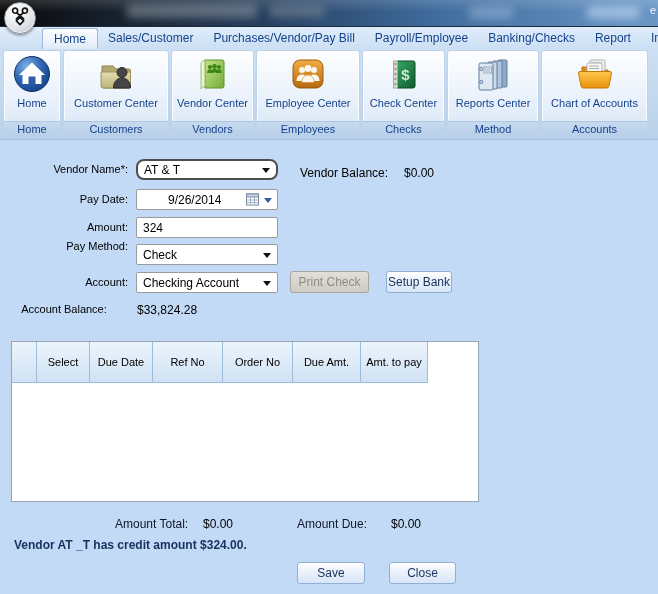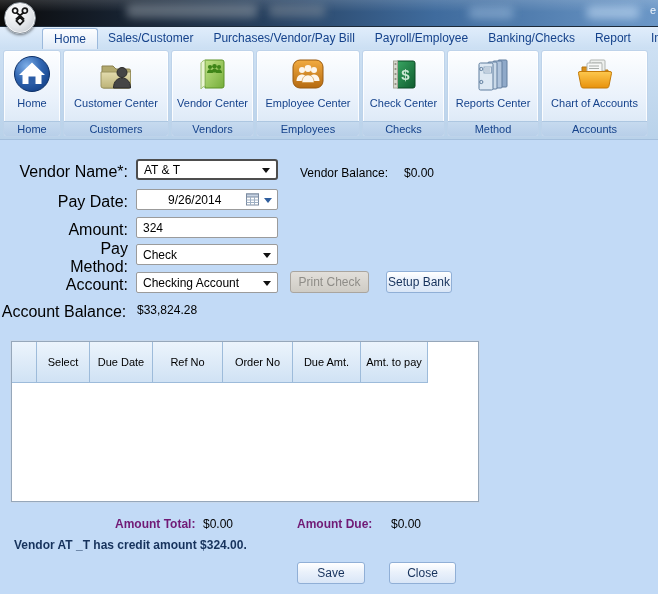--- a/index.html
+++ b/index.html
@@ -37,26 +37,26 @@
   .rgroup { height:87px; border:1px solid #bed3ea; border-radius:3px;
     background:linear-gradient(#fdfeff,#e9f1fb 58%,#d6e5f4);
     box-shadow:inset 0 0 0 1px rgba(255,255,255,.85); display:flex; flex-direction:column; overflow:hidden; }
   .g0{width:58px}.g1{width:106px}.g2{width:83px}.g3{width:104px}.g4{width:83px}.g5{width:92px}.g6{width:107px}
   .rbtn { flex:1; display:flex; flex-direction:column; align-items:center; padding-top:3px; cursor:pointer; }
   .ricon { width:40px; height:40px; flex:0 0 40px; }
   .rlabel { font-size:11px; color:#15428b; margin-top:3px; white-space:nowrap; }
   .rcaption { height:15px; line-height:14px; text-align:center; font-size:11px; color:#15428b;
     background:linear-gradient(#c6daef,#b8cfe9); border-top:1px solid #adc7e1; }
   
-  .flabel { position:absolute; left:0; width:128px; text-align:right; font-size:16px; color:#000; }
+  .flabel { position:absolute; left:0; width:128px; text-align:right; font-size:11px; color:#000; }
   .fvalue { position:absolute; font-size:12px; color:#000; }
   .combo { position:absolute; left:136px; width:142px; height:21px; background:#fff;
     border:1px solid #9b9b9b; border-radius:2px; font-size:12px; display:flex; align-items:center;
     padding:0 18px 0 6px; cursor:pointer; }
-  .combo.focused { border:2px solid #4d4d4d; border-radius:3px; }
+  .combo.focused { border:2px solid #4d4d4d; border-radius:8px; }
   .darr { position:absolute; right:6px; top:8px; width:0; height:0;
     border-left:4px solid transparent; border-right:4px solid transparent; border-top:5px solid #111; }
   .combo.focused .darr { top:7px; }
   .textbox { position:absolute; left:136px; width:142px; height:21px; background:#fff;
     border:1px solid #9b9b9b; border-radius:2px; font-size:12px; font-family:"Liberation Sans",sans-serif;
     padding:0 6px; }
   .datebox { padding-right:36px; cursor:default;padding-left:31px; }
   .cal { position:absolute; right:18px; top:3px; }
   .blue-arr { position:absolute; right:5px; top:8px; width:0; height:0;
     border-left:4px solid transparent; border-right:4px solid transparent; border-top:5px solid #2f5e9e; }
@@ -68,21 +68,21 @@
   
   .grid-panel { position:absolute; left:11px; top:341px; width:468px; height:161px;
     background:#fff; border:1px solid #96a7ba; box-shadow:0 0 0 1px #c7d8ec; }
   .grid-head { display:flex; }
   .gh { height:41px; background:linear-gradient(#ecf4fc,#d0e2f4); border-right:1px solid #9dbbda;
     border-bottom:1px solid #9dbbda; font-size:11px; color:#000; display:flex; align-items:center;
     justify-content:center; cursor:pointer; }
   .gh.sel { width:25px; cursor:default; }
   .w0{width:53px}.w1{width:63px}.w2{width:70px}.w3{width:70px}.w4{width:68px}.w5{width:67px}
   
-  .tot-label { position:absolute; font-size:12px; font-weight:bold; color:#701a75; }
+  .tot-label { position:absolute; font-size:12px; font-weight:normal; color:#0f172a; }
   .tot-value { position:absolute; font-size:12px; color:#000; }
   .credit { position:absolute; left:14px; top:538px; font-size:12px; font-weight:bold; color:#16325c; }
 </style>
 </head>
 <body>
 
 <div id="app">
 
   <div class="titlebar">
     <div class="sheen"></div>

